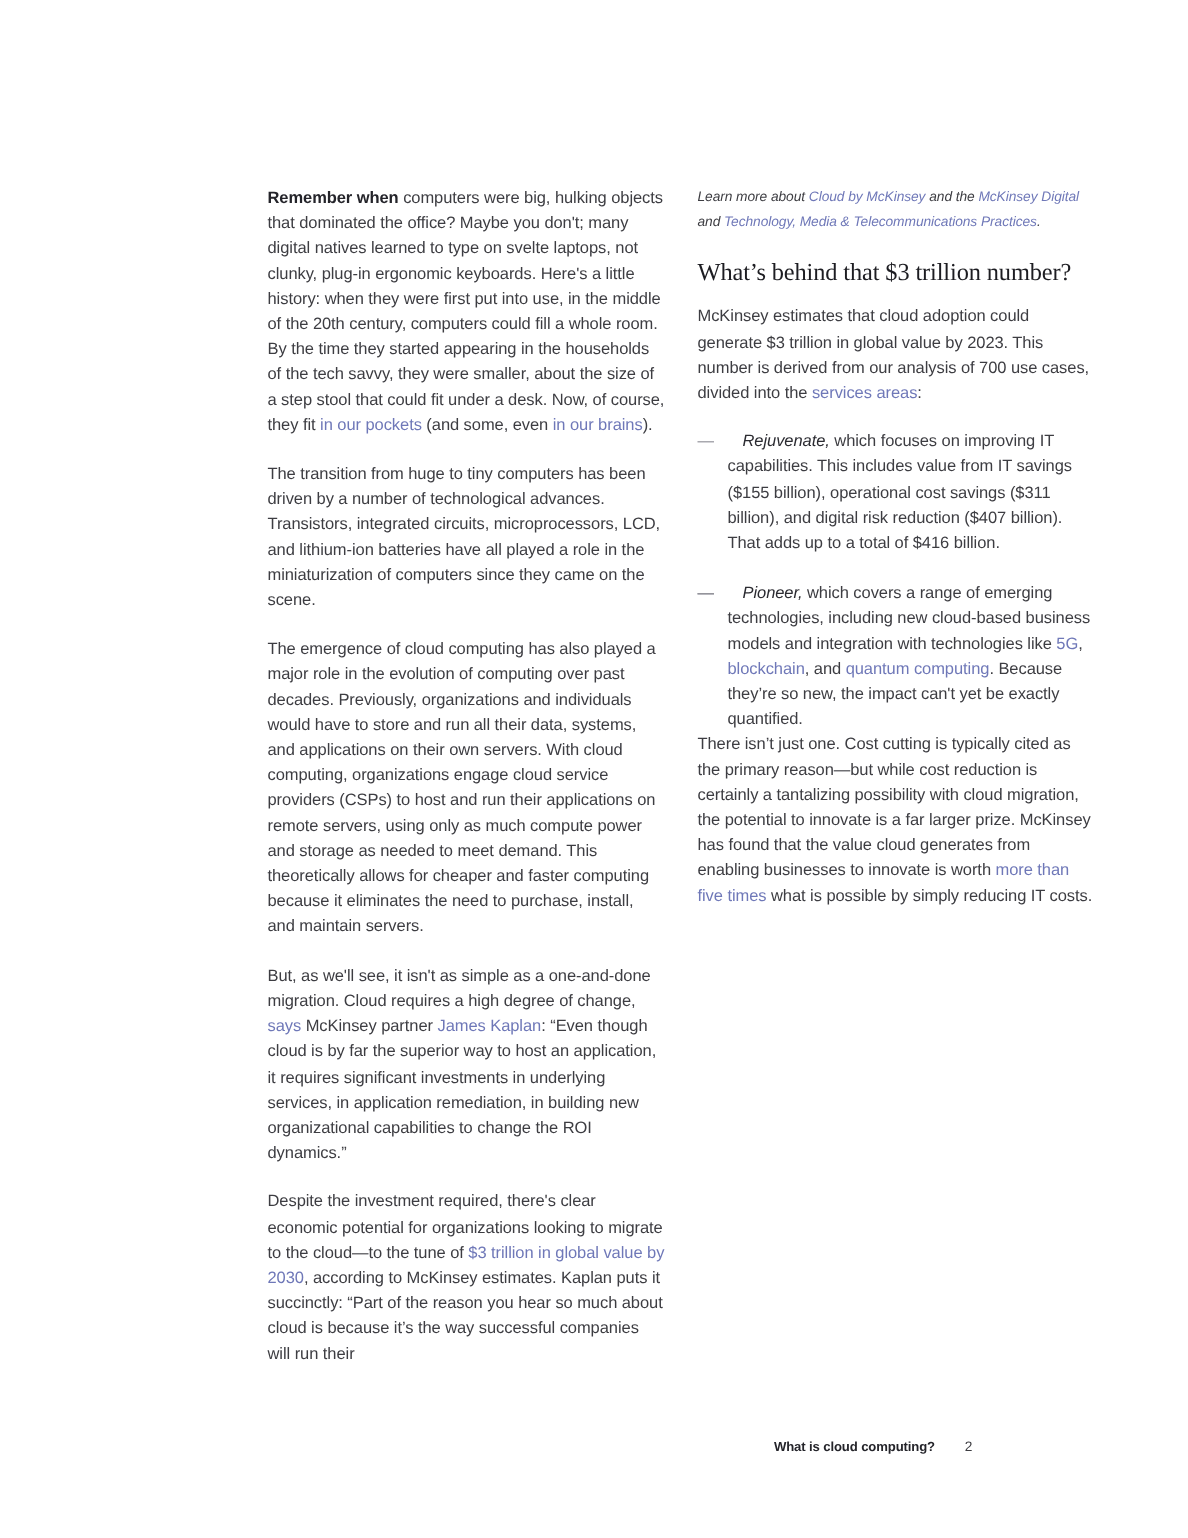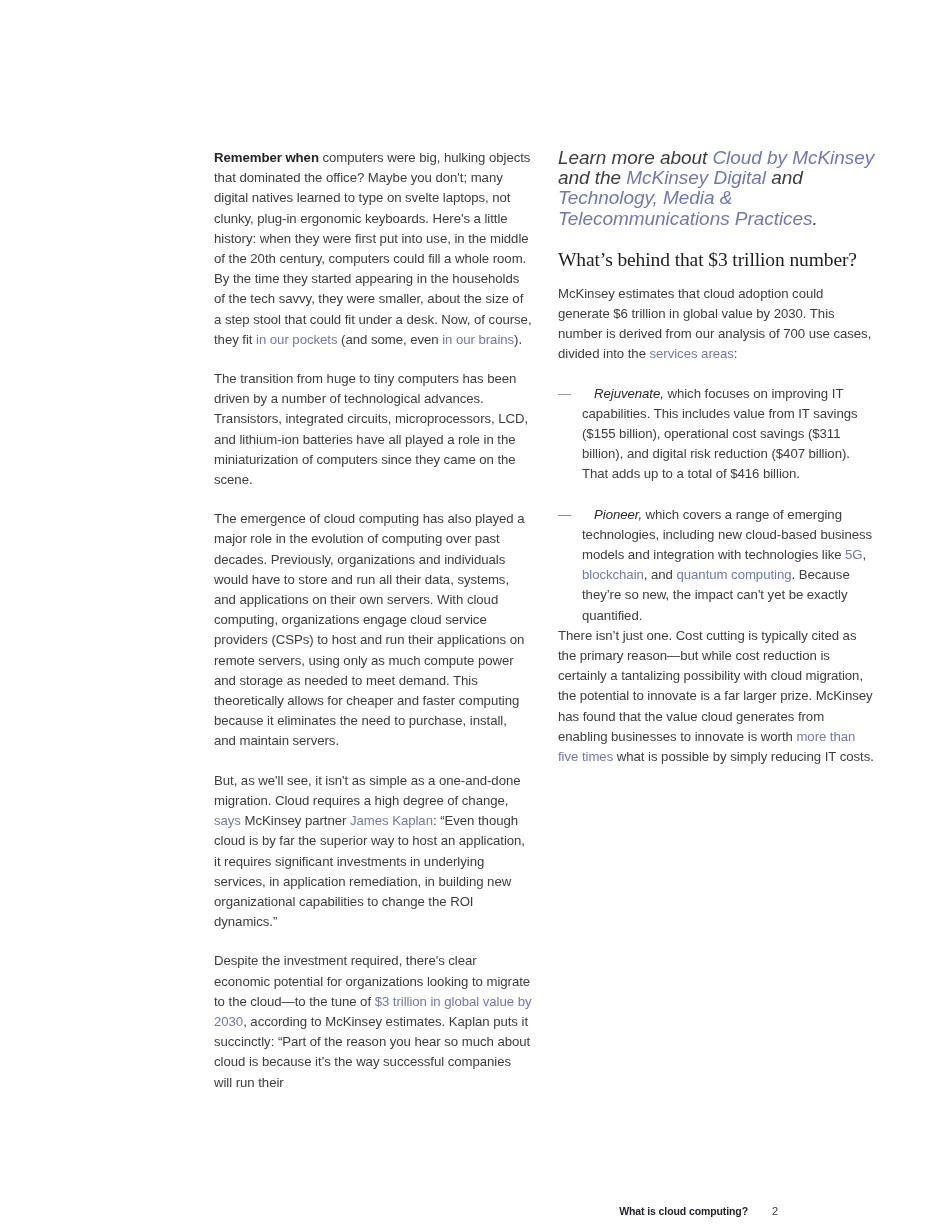--- a/index.html
+++ b/index.html
@@ -36,21 +36,21 @@
   p.body {
     margin: 0 0 19px 0;
     font-size: 13.2px;
     line-height: 20.2px;
     color: #3d3d42;
     letter-spacing: -0.05px;
   }
   p.body:last-child { margin-bottom: 0; }
   p.italic-note {
     margin: 0 0 19px 0;
-    font-size: 19px;
+    font-size: 11px;
     line-height: 20.2px;
     font-style: italic;
     color: #3d3d42;
     letter-spacing: -0.05px;
   }
   .lead-bold { font-weight: bold; color: #24242a; }
   a.link, .link {
     color: #6f78b8;
     text-decoration: none;
   }
@@ -84,21 +84,21 @@
   ul.dash-list li .dash {
     position: absolute;
     left: 0;
     top: 0;
     color: #8d8d95;
   }
   .term { font-style: italic; font-weight: normal; color: #2b2b31; margin-left: 12px; }
   .footer {
     position: absolute;
     left: 0;
-    top: 1205px;
+    top: 1152px;
     width: 840px;
     height: 20px;
     text-align: center;
   }
   .footer-title {
     position: absolute;
     right: 92px;
     top: 0;
     font-size: 10.5px;
     font-weight: bold;
@@ -126,21 +126,21 @@
       <p class="body"><span>The transition from huge to tiny computers has been driven by a number of technological advances. Transistors, integrated circuits, microprocessors, LCD, and lithium-ion batteries have all played a role in the miniaturization of computers since they came on the scene.</span></p>
       <p class="body"><span>The emergence of cloud computing has also played a major role in the evolution of computing over past decades. Previously, organizations and individuals would have to store and run all their data, systems, and applications on their own servers. With cloud computing, organizations engage cloud service providers (CSPs) to host and run their applications on remote servers, using only as much compute power and storage as needed to meet demand. This theoretically allows for cheaper and faster computing because it eliminates the need to purchase, install, and maintain servers.</span></p>
       <p class="body"><span>But, as we'll see, it isn't as simple as a one-and-done migration. Cloud requires a high degree of change, </span><a class="link" href="#">says</a><span> McKinsey partner </span><a class="link" href="#">James Kaplan</a><span>: “Even though cloud is by far the superior way to host an application, it requires significant investments in underlying services, in application remediation, in building new organizational capabilities to change the ROI dynamics.”</span></p>
       <p class="body"><span>Despite the investment required, there's clear economic potential for organizations looking to migrate to the cloud—to the tune of </span><a class="link" href="#">$3 trillion in global value by 2030</a><span>, according to McKinsey estimates. Kaplan puts it succinctly: “Part of the reason you hear so much about cloud is because it’s the way successful companies will run their</span></p>
     </div>
 
     <div class="col">
       <p class="italic-note"><span>Learn more about </span><a class="link" href="#">Cloud by McKinsey</a><span> and the </span><a class="link" href="#">McKinsey Digital</a><span> and </span><a class="link" href="#">Technology, Media &amp; Telecommunications Practices</a><span>.</span></p>
 
       <h2 class="section-head">What’s behind that $3 trillion number?</h2>
-      <p class="body"><span>McKinsey estimates that cloud adoption could generate $6 trillion in global value by 2030. This number is derived from our analysis of 700 use cases, divided into the </span><a class="link" href="#">services areas</a><span>:</span></p>
+      <p class="body"><span>McKinsey estimates that cloud adoption could generate $3 trillion in global value by 2023. This number is derived from our analysis of 700 use cases, divided into the </span><a class="link" href="#">services areas</a><span>:</span></p>
 
       <ul class="dash-list">
           <li><span class="dash">—</span><span><span class="term">Rejuvenate,</span><span> which focuses on improving IT capabilities. This includes value from IT savings ($155 billion), operational cost savings ($311 billion), and digital risk reduction ($407 billion). That adds up to a total of $416 billion.</span></span></li>
           <li><span class="dash">—</span></li>
           <li><span class="dash">—</span><span><span class="term">Pioneer,</span><span> which covers a range of emerging technologies, including new cloud-based business models and integration with technologies like </span><a class="link" href="#">5G</a><span>, </span><a class="link" href="#">blockchain</a><span>, and </span><a class="link" href="#">quantum computing</a><span>. Because they’re so new, the impact can't yet be exactly quantified.</span></span></li>
         </ul>
 
       <p class="body"><span>There isn’t just one. Cost cutting is typically cited as the primary reason—but while cost reduction is certainly a tantalizing possibility with cloud migration, the potential to innovate is a far larger prize. McKinsey has found that the value cloud generates from enabling businesses to innovate is worth </span><a class="link" href="#">more than five times</a><span> what is possible by simply reducing IT costs.</span></p>
     </div>
 

